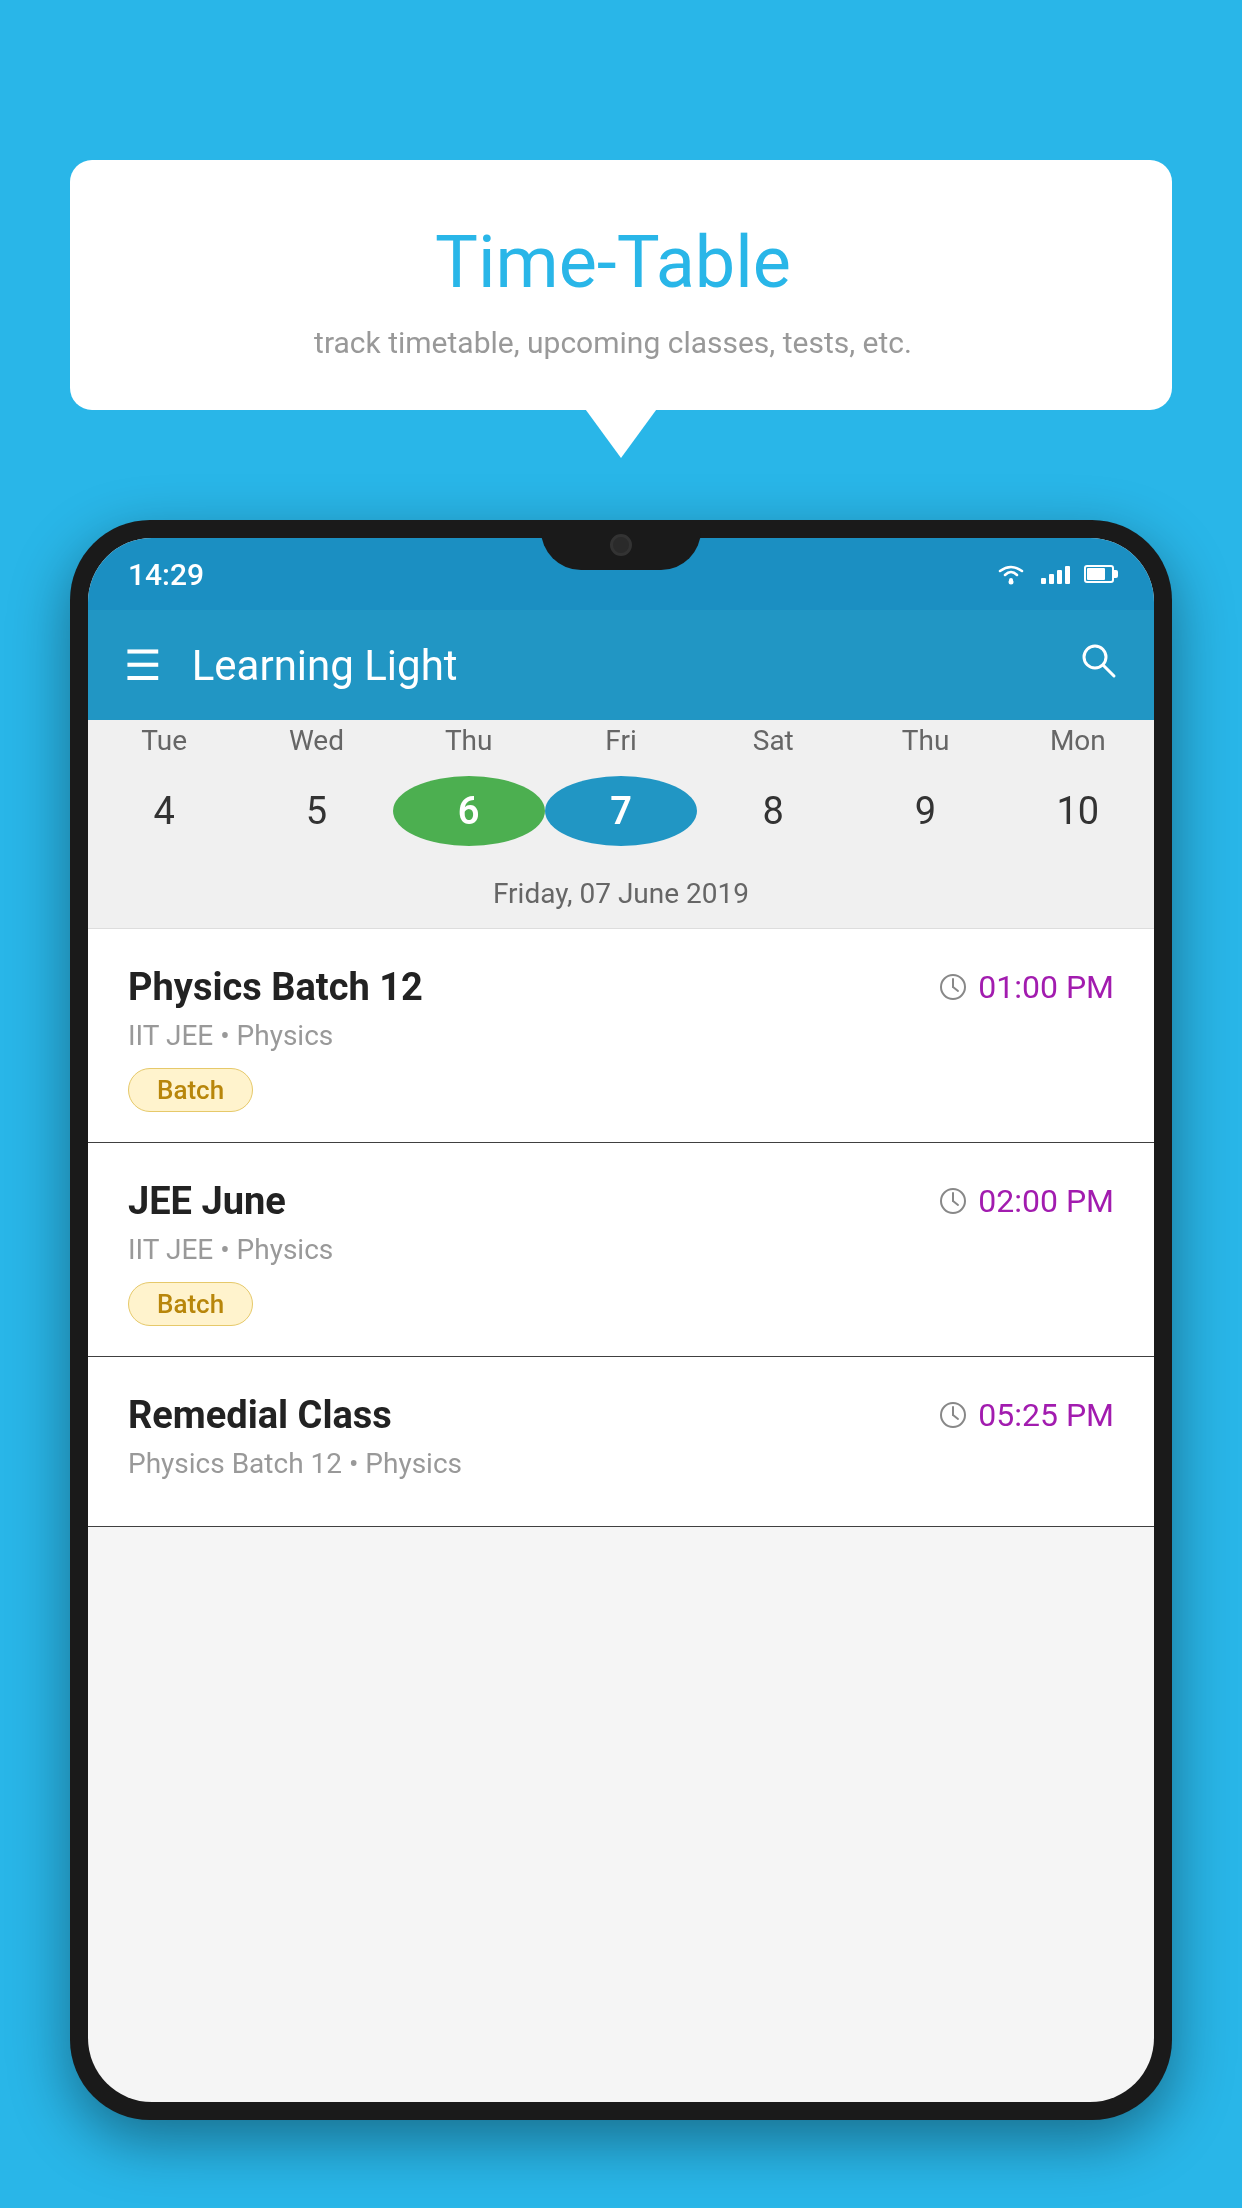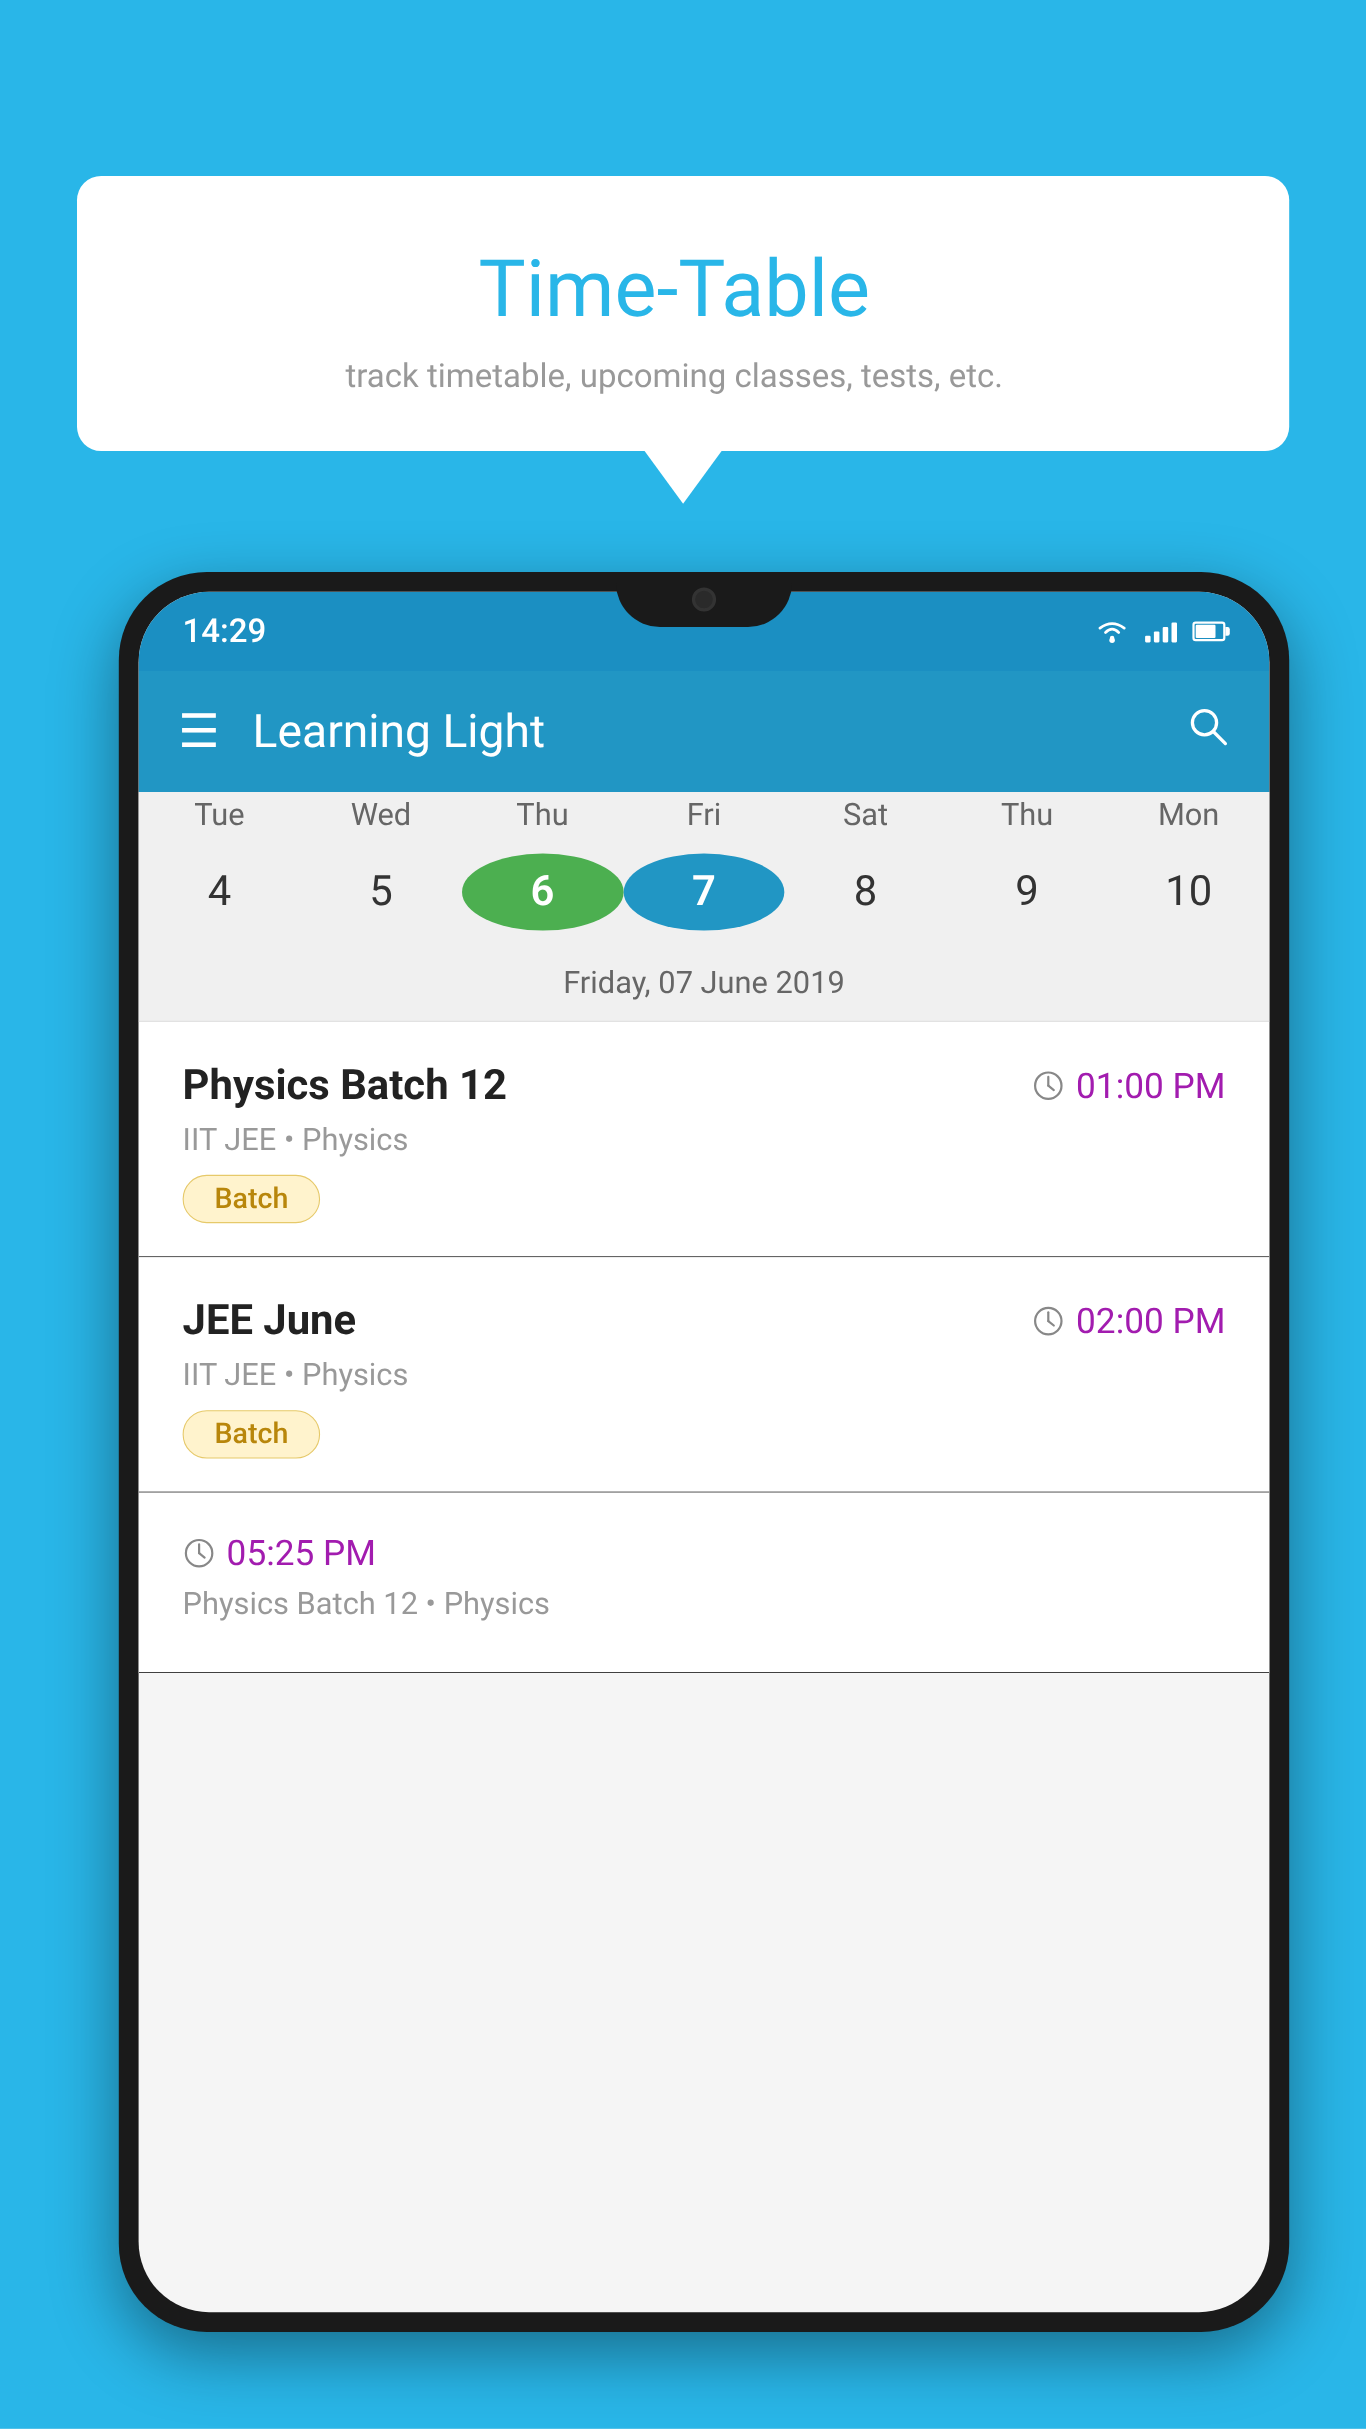--- a/index.html
+++ b/index.html
@@ -56,21 +56,20 @@
       border-top: 52px solid #fff;
     }
 
     
     .phone-container {
       position: absolute;
       top: 520px;
       left: 70px;
       right: 70px;
       bottom: 0;
-      margin-left: 38px;
     }
 
     .phone-outer {
       background: #1a1a1a;
       border-radius: 80px;
       width: 100%;
       height: 1600px;
       position: relative;
       box-shadow: 0 20px 60px rgba(0,0,0,0.4);
       overflow: hidden;
@@ -478,20 +477,21 @@
               </svg>
               02:00 PM
             </span>
           </div>
           <div class="schedule-item-sub">IIT JEE • Physics</div>
           <span class="batch-tag">Batch</span>
         </div>
 
         <div class="schedule-item">
           <div class="schedule-item-header">
+            <span class="schedule-item-title">Remedial Class</span>
             <span class="schedule-item-time">
               <svg width="30" height="30" viewBox="0 0 30 30" fill="none">
                 <circle cx="15" cy="15" r="12" stroke="#888" stroke-width="2"></circle>
                 <line x1="15" y1="7" x2="15" y2="15" stroke="#888" stroke-width="2" stroke-linecap="round"></line>
                 <line x1="15" y1="15" x2="20" y2="19" stroke="#888" stroke-width="2" stroke-linecap="round"></line>
               </svg>
               05:25 PM
             </span>
           </div>
           <div class="schedule-item-sub">Physics Batch 12 • Physics</div>

